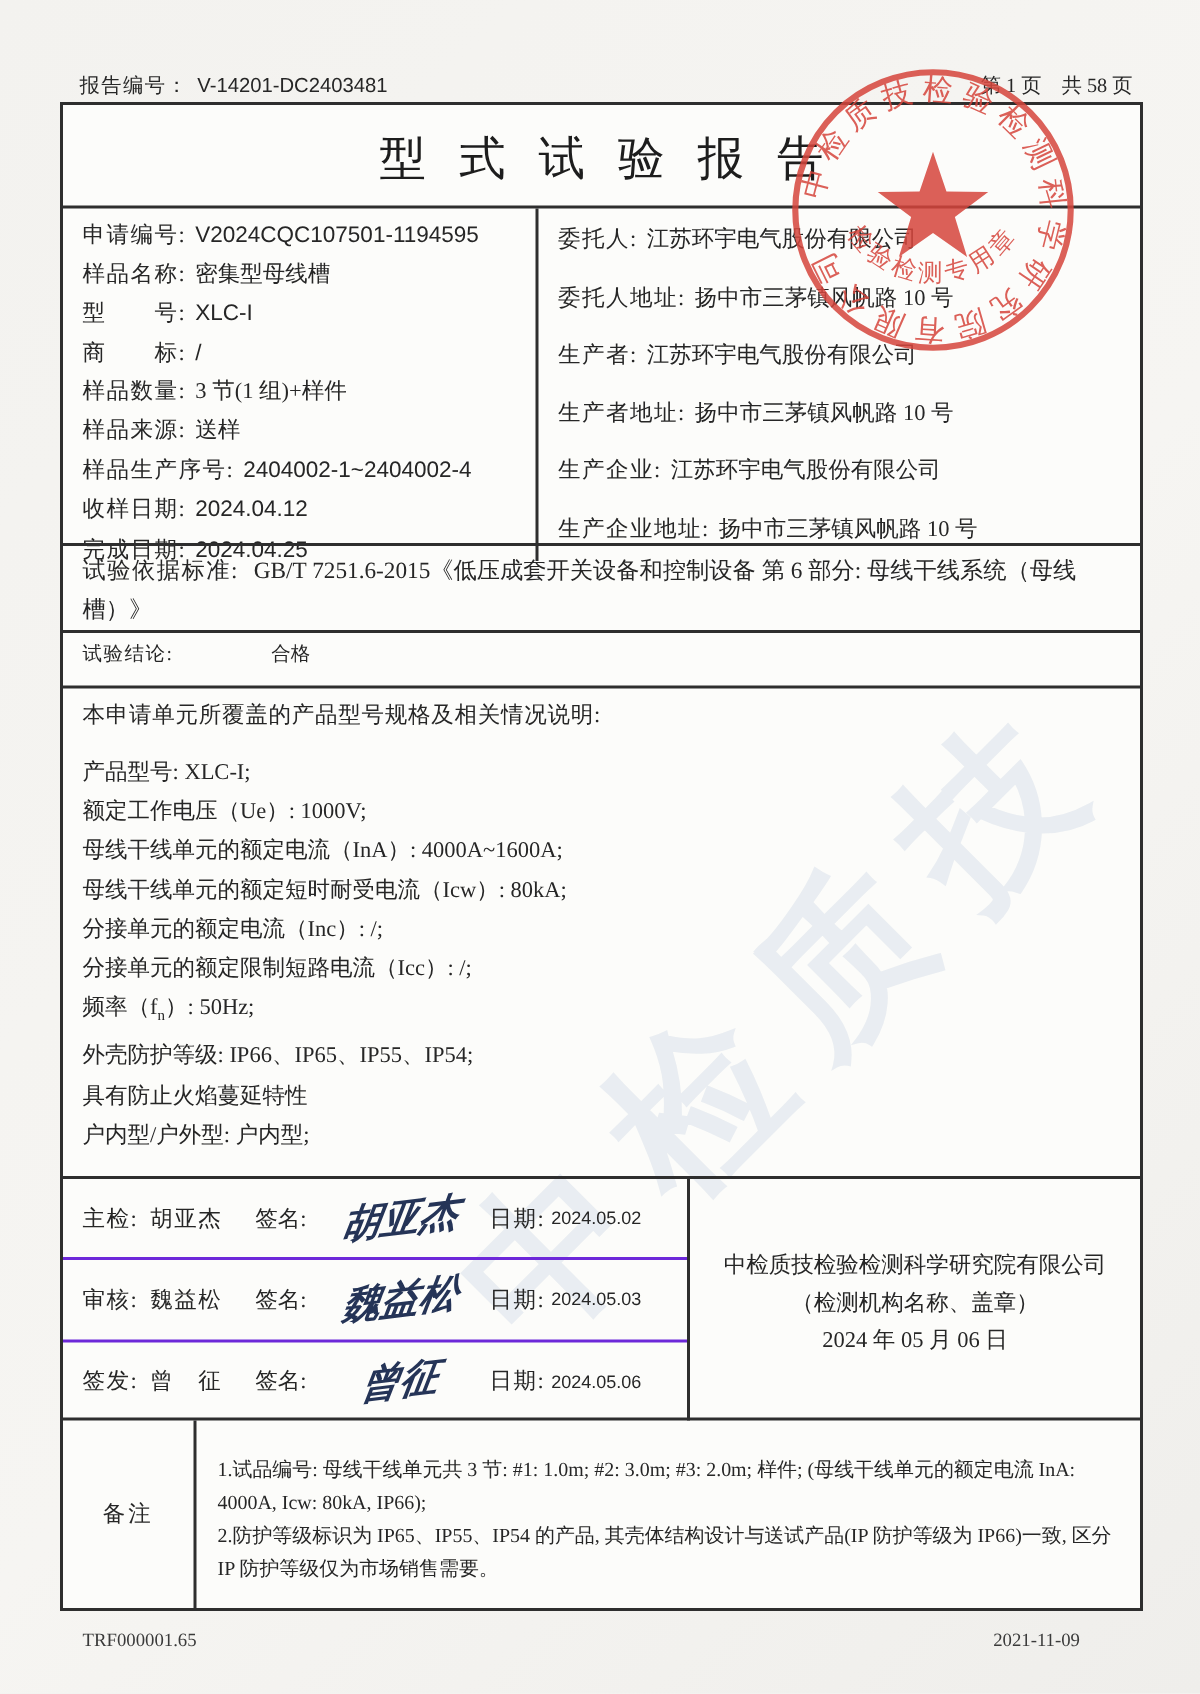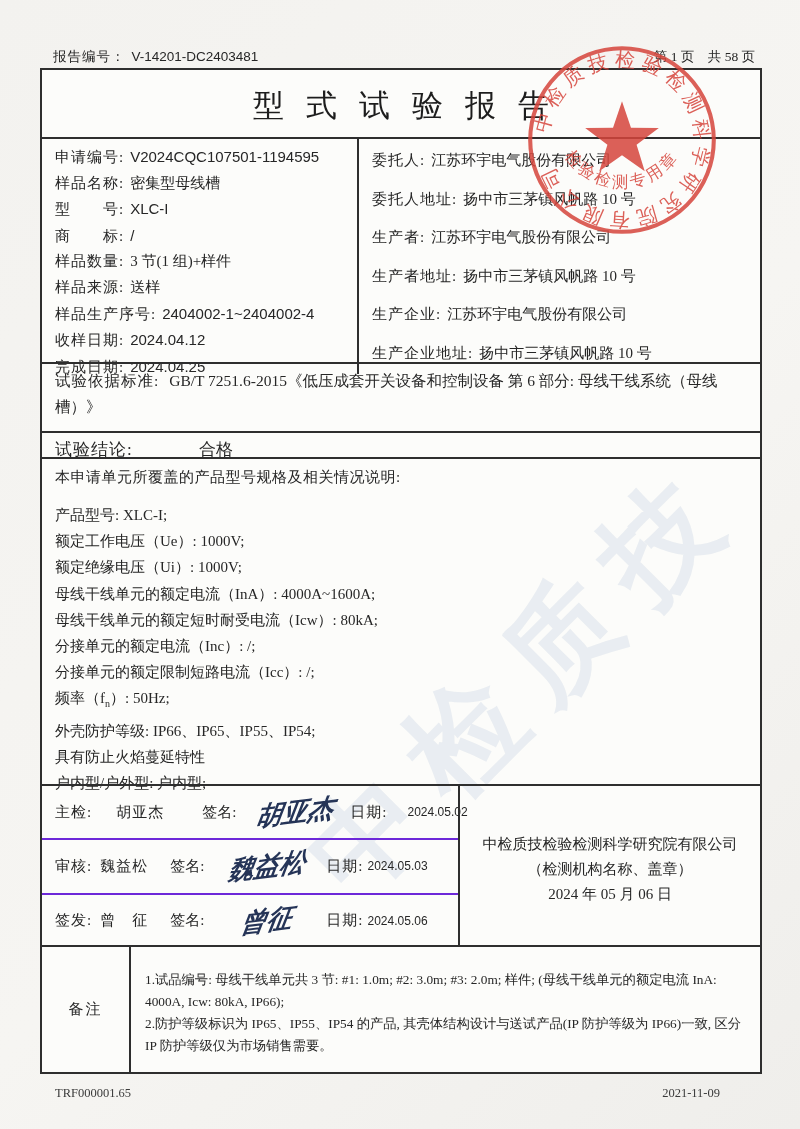--- a/index.html
+++ b/index.html
@@ -33,32 +33,32 @@
   .info-sec{top:67px;height:235px;display:flex;}
   .info-left{width:315px;padding:5px 10px 0 13px;box-sizing:border-box;}
   .info-right{flex:1;border-left:2px solid #2e2e2e;padding:2px 8px 0 13px;box-sizing:border-box;}
   .info-line{line-height:25.6px;font-size:15px;white-space:nowrap;}
   .info-right .info-line{line-height:38.6px;}
   .lbl{letter-spacing:1px;}
   .val{font-family:"Liberation Sans", sans-serif;margin-left:6px;}
   
   .std-sec{top:292px;height:58px;padding:4px 10px 0 13px;box-sizing:border-box;font-size:15.5px;line-height:26px;}
   
-  .concl-sec{top:350px;height:37px;padding:5px 13px 0;box-sizing:border-box;font-size:17px;margin-top:11px;}
+  .concl-sec{top:350px;height:37px;padding:5px 13px 0;box-sizing:border-box;font-size:13px;}
   .concl-sec .val{margin-left:62px;font-family:"Liberation Serif", serif;}
   
   .cov-sec{top:387px;height:327px;padding:6px 12px 0 13px;box-sizing:border-box;}
   .cov-head{font-size:15px;line-height:24px;margin-bottom:13px;letter-spacing:0.5px;}
   .cov-line{font-size:15px;line-height:26.2px;white-space:nowrap;}
   sub{font-size:10px;}
   
   .sig-sec{top:714px;height:161px;display:flex;}
   .sig-left{width:416px;display:flex;flex-direction:column;}
   .sig-row{flex:1;display:flex;align-items:center;padding:0 0 0 13px;border-top:2px solid #6d28d9;font-size:15px;position:relative;white-space:nowrap;}
-  .sig-row:first-child{border-top:none;gap:16px;}
+  .sig-row:first-child{border-top:none;}
   .sig-row .name{margin-left:8px;letter-spacing:1px;}
   .sig-row .snlbl{margin-left:22px;}
   .sig-row .ink{
     font-family:"Liberation Serif", serif;font-style:italic;font-weight:700;
     font-size:26px;color:#253457;margin-left:4px;width:118px;
     transform:rotate(-7deg) skewX(-16deg);display:inline-block;text-align:center;
   }
   .sig-row .date{font-family:Liberation Sans, sans-serif;margin-left:4px;font-size:12px;}
   .sig-right{flex:1;border-left:2px solid #2e2e2e;position:relative;overflow:visible;}
   .org-block{position:absolute;left:0;right:0;top:46px;text-align:center;line-height:25px;font-size:15px;z-index:2;}
@@ -121,21 +121,20 @@
 
     <div class="sec concl-sec">
       <span class="lbl">试验结论:</span>
       <span class="val">合格</span>
     </div>
 
     <div class="sec cov-sec">
       <div class="cov-head">本申请单元所覆盖的产品型号规格及相关情况说明:</div>
       <div class="cov-line">产品型号: XLC-I;</div>
       <div class="cov-line">额定工作电压（Ue）: 1000V;</div>
-      <div class="cov-line">额定绝缘电压（Ui）: 1000V;</div>
       <div class="cov-line">母线干线单元的额定电流（InA）: 4000A~1600A;</div>
       <div class="cov-line">母线干线单元的额定短时耐受电流（Icw）: 80kA;</div>
       <div class="cov-line">分接单元的额定电流（Inc）: /;</div>
       <div class="cov-line">分接单元的额定限制短路电流（Icc）: /;</div>
       <div class="cov-line"><span>频率（f</span><sub>n</sub><span>）: 50Hz;</span></div>
       <div class="cov-line">外壳防护等级: IP66、IP65、IP55、IP54;</div>
       <div class="cov-line">具有防止火焰蔓延特性</div>
       <div class="cov-line">户内型/户外型: 户内型;</div>
     </div>
 

